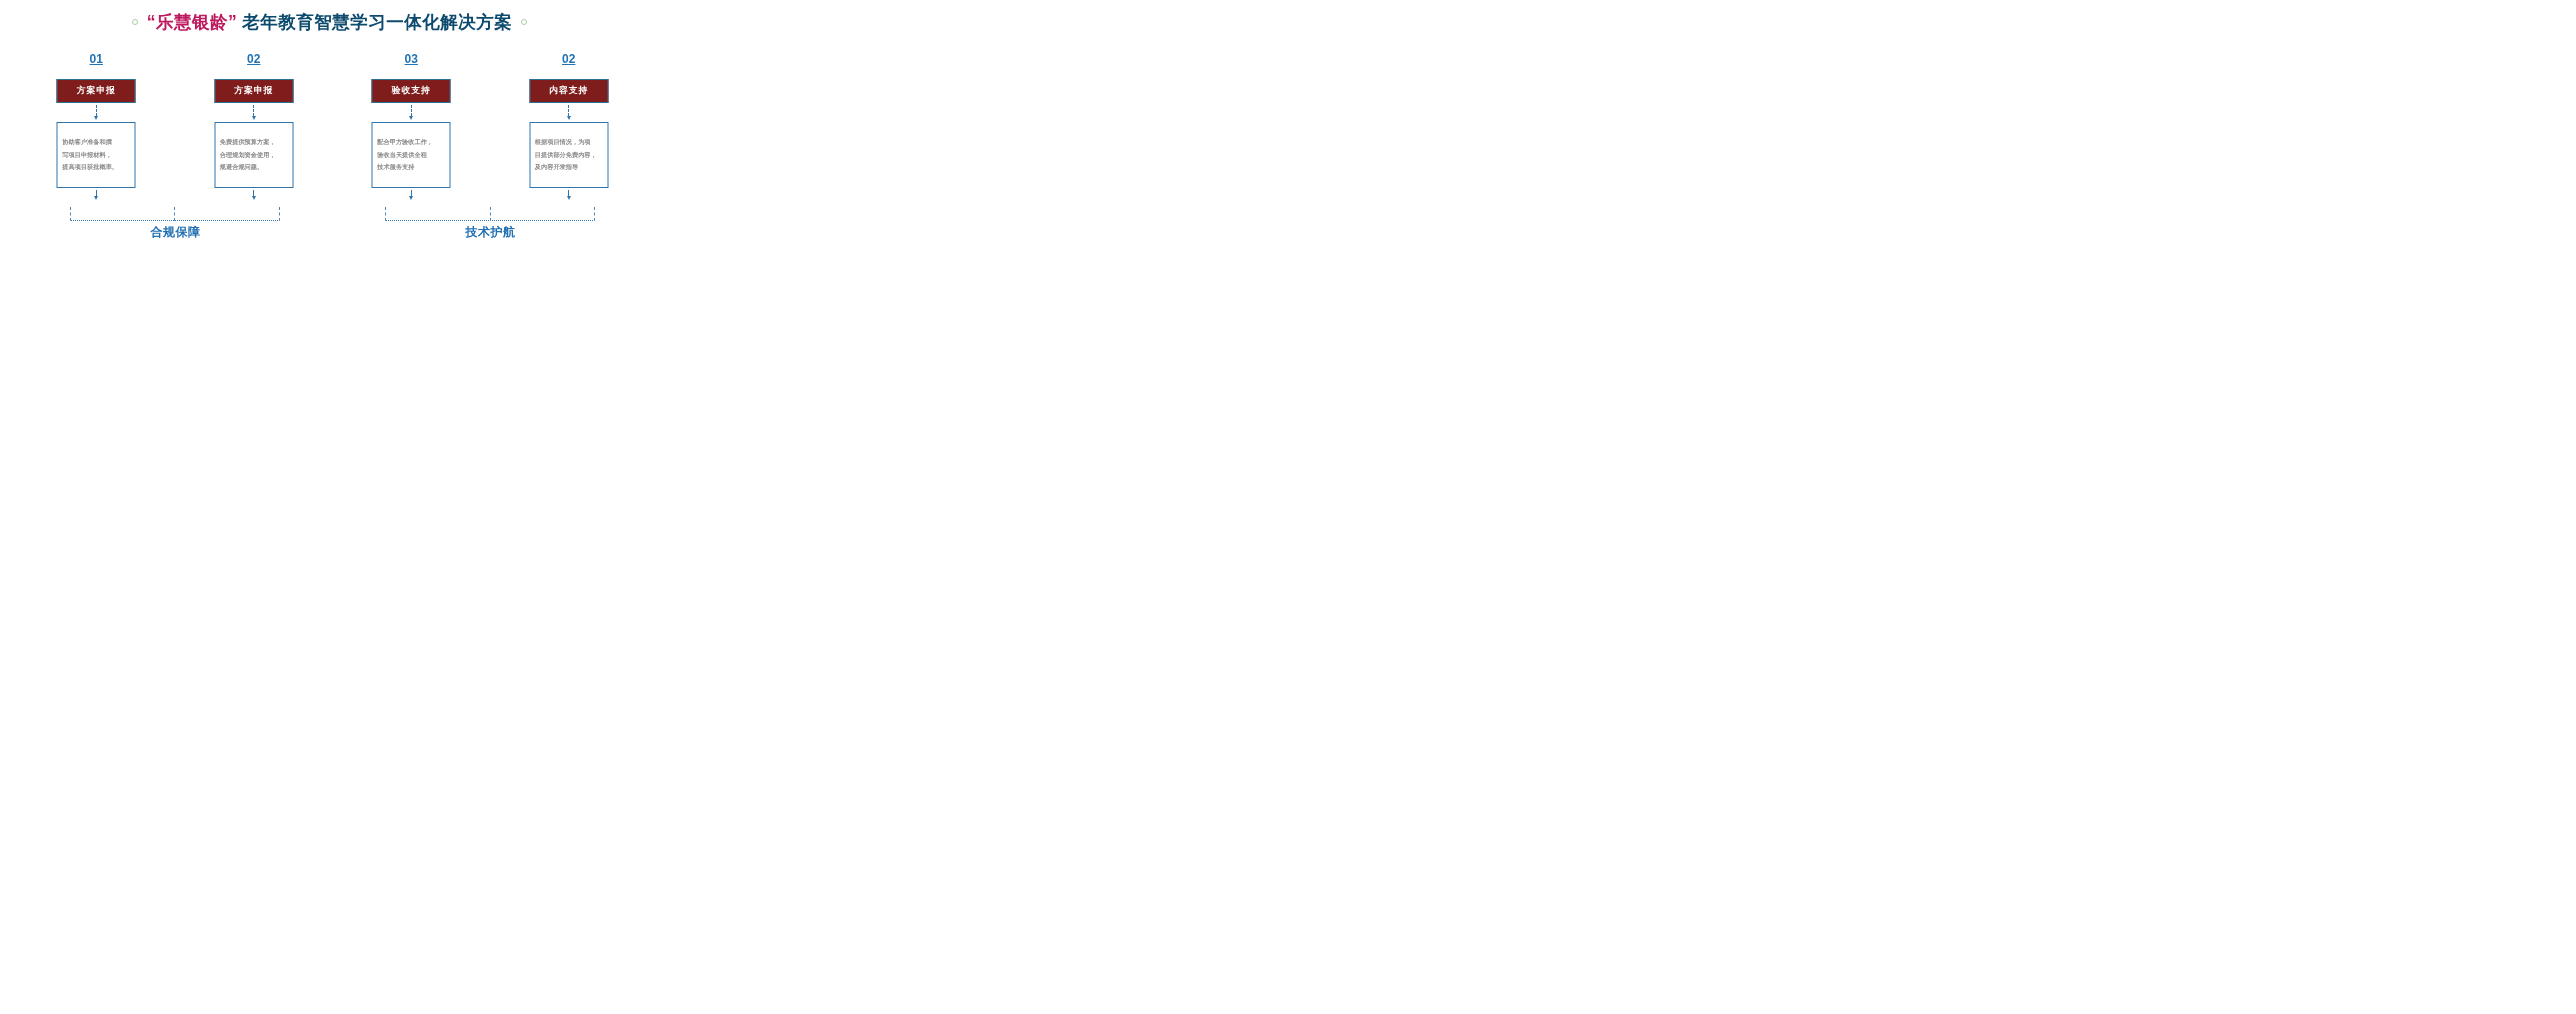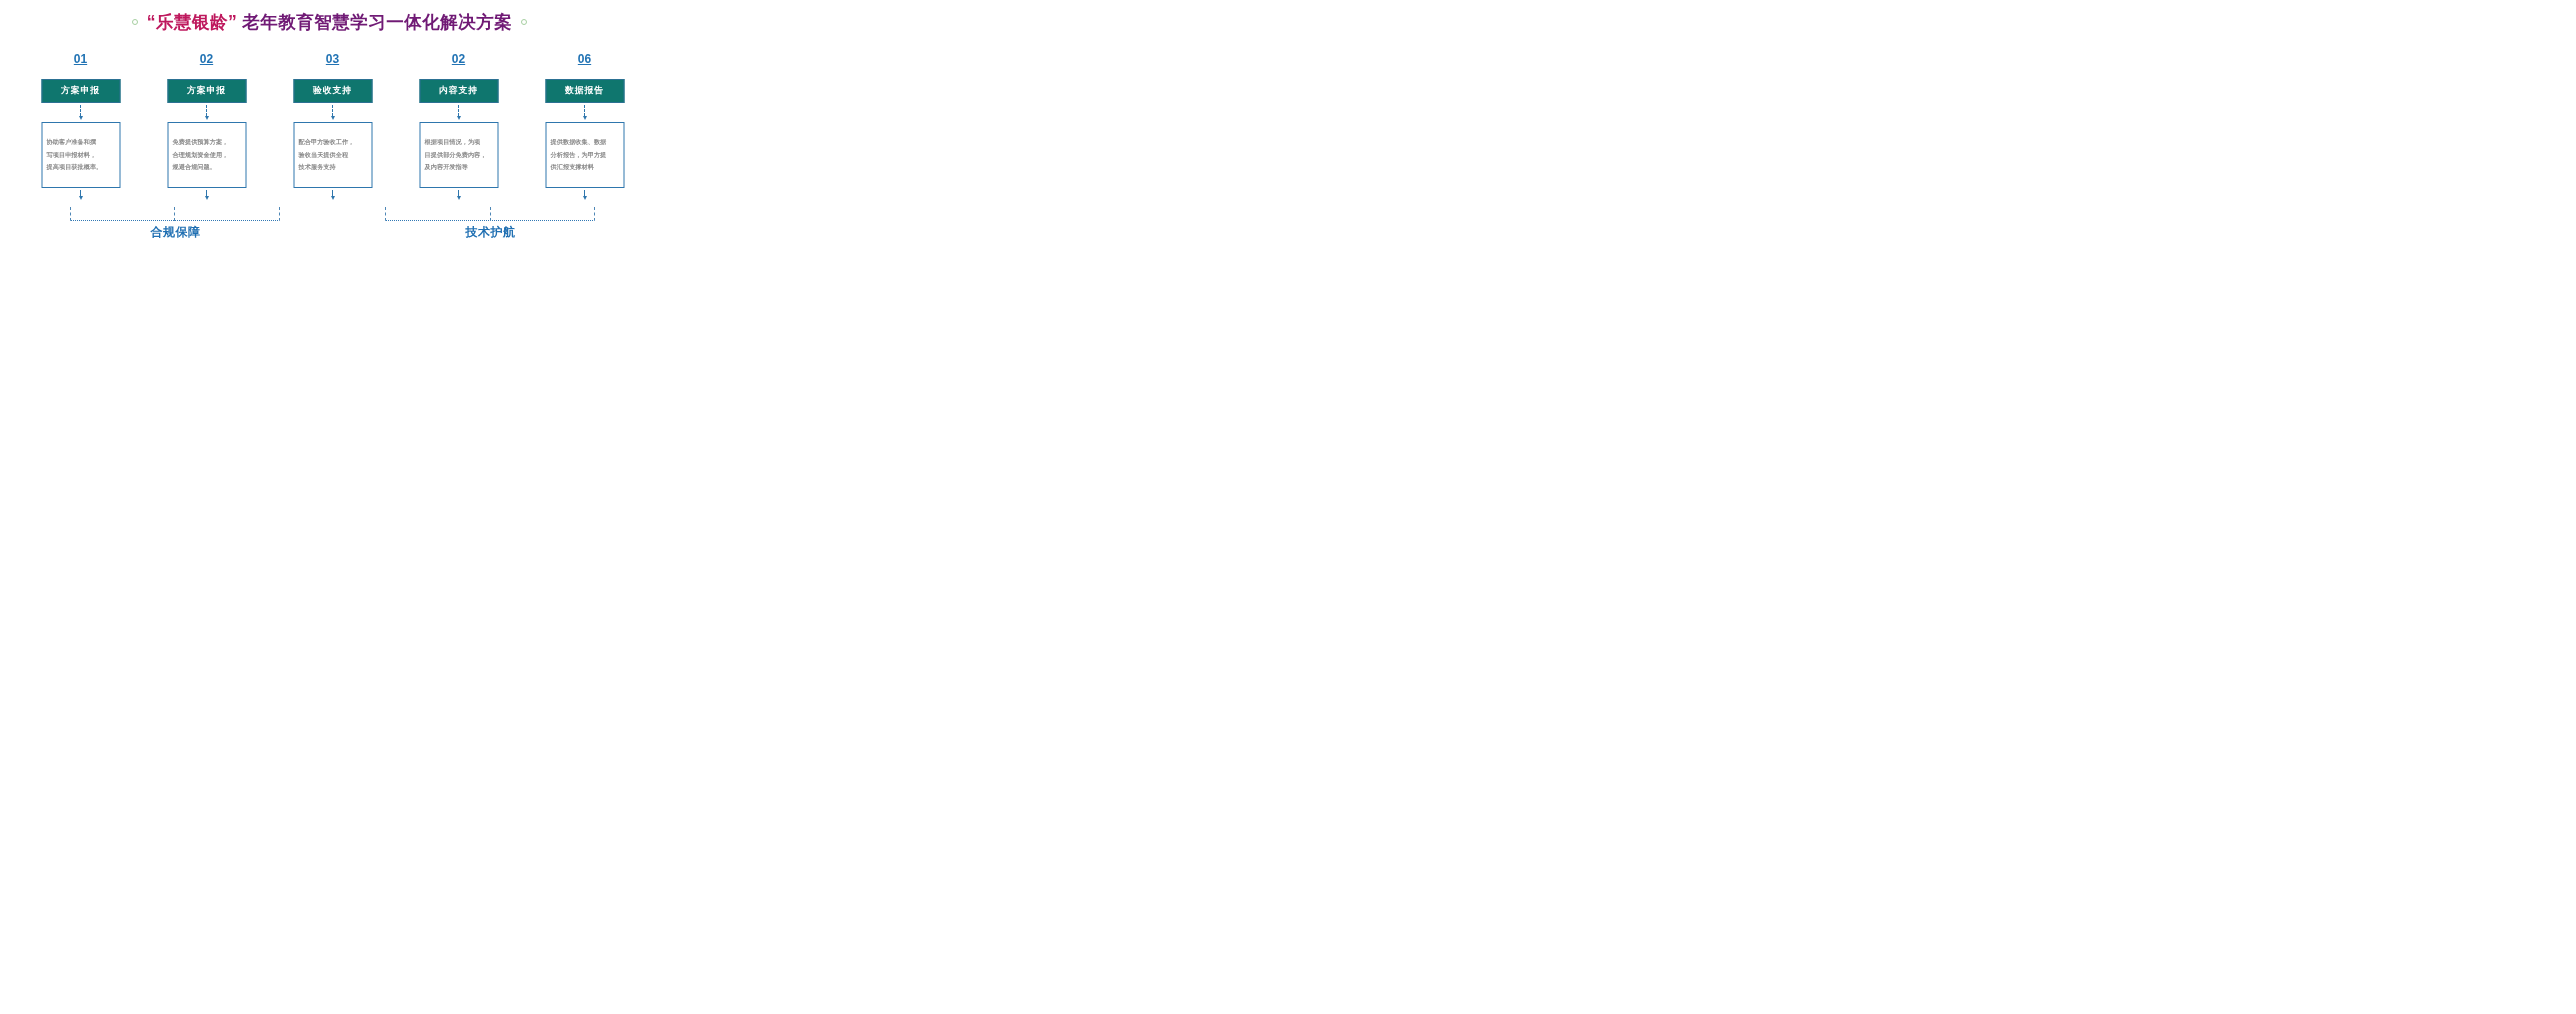--- a/index.html
+++ b/index.html
@@ -30,21 +30,21 @@
     border-radius: 50%;
     flex: 0 0 auto;
   }
   .main-title {
     font-size: 17.5px;
     font-weight: bold;
     letter-spacing: 0.5px;
     white-space: nowrap;
   }
   .title-brand { color: #be185d; text-align: right; }
-  .title-rest  { color: #701a75; margin-left: 5.2px; }
+  .title-rest  { color: #0c4a6e; margin-left: 5.2px; }
 
   
   .columns {
     position: absolute;
     left: 17.5px; top: 0;
     width: 630px; height: 253px;
     display: flex;
   }
   .col { position: relative; flex: 1 1 0; height: 100%; }
 
@@ -57,21 +57,21 @@
     font-weight: bold;
     color: #2173b4;
     text-decoration: underline;
   }
 
   .step-header {
     position: absolute;
     top: 79px; left: 50%;
     transform: translateX(-50%);
     width: 79px; height: 24px;
-    background: #0f766e;
+    background: #7f1d1d;
     border: 1px solid #2c7193;
     display: flex;
     align-items: center;
     justify-content: center;
     color: #ffffff;
     font-size: 8.8px;
     font-weight: bold;
     letter-spacing: 1px;
   }
 
@@ -223,35 +223,20 @@
         </div>
       <div class="step-desc">根据项目情况，为项
 目提供部分免费内容，
 及内容开发指导</div>
       <div class="arrow arrow-2">
           <div class="shaft"></div>
           <div class="head"></div>
         </div>
     </div>
 
-    <div class="col">
-      <div class="step-number">06</div>
-      <div class="step-header">数据报告</div>
-      <div class="arrow arrow-1">
-          <div class="shaft"></div>
-          <div class="head"></div>
-        </div>
-      <div class="step-desc">提供数据收集、数据
-分析报告，为甲方提
-供汇报支撑材料</div>
-      <div class="arrow arrow-2">
-          <div class="shaft"></div>
-          <div class="head"></div>
-        </div>
-    </div>
 
   </div>
 
   <div class="bracket bracket-1"></div>
   <div class="bracket-stub stub-1"></div>
   <div class="group-label group-label-1">合规保障</div>
 
   <div class="bracket bracket-2"></div>
   <div class="bracket-stub stub-2"></div>
   <div class="group-label group-label-2">技术护航</div>

